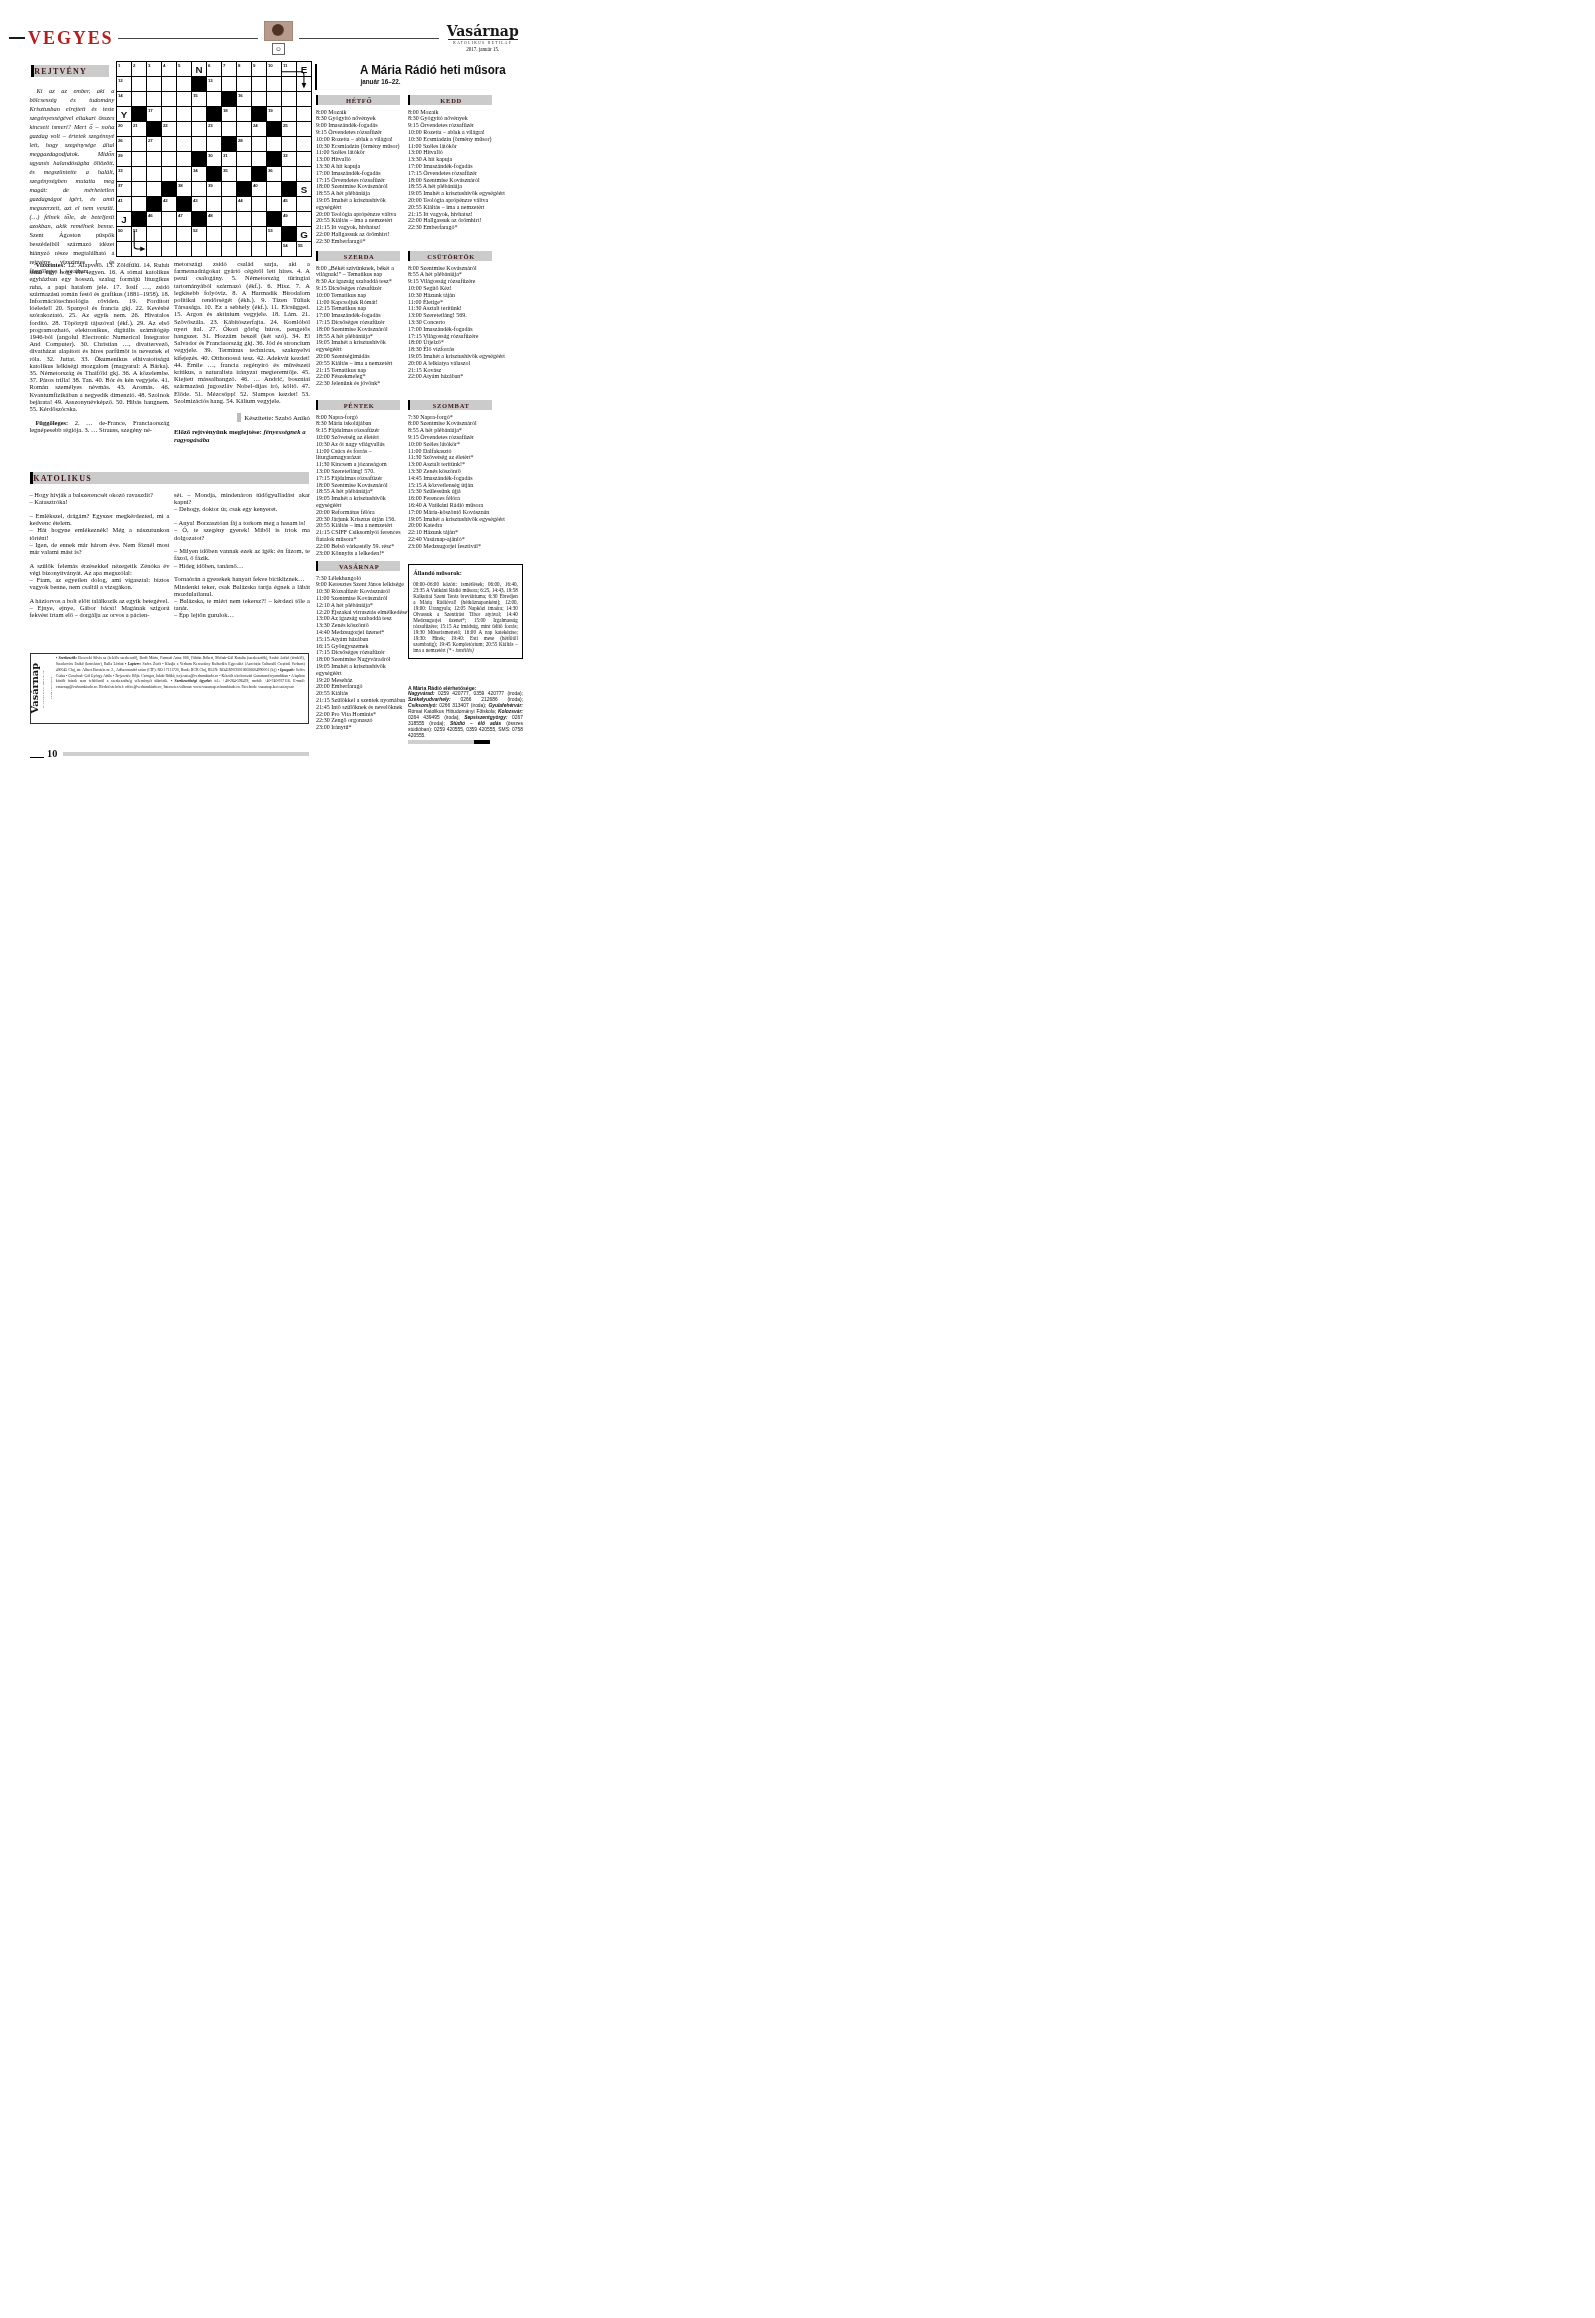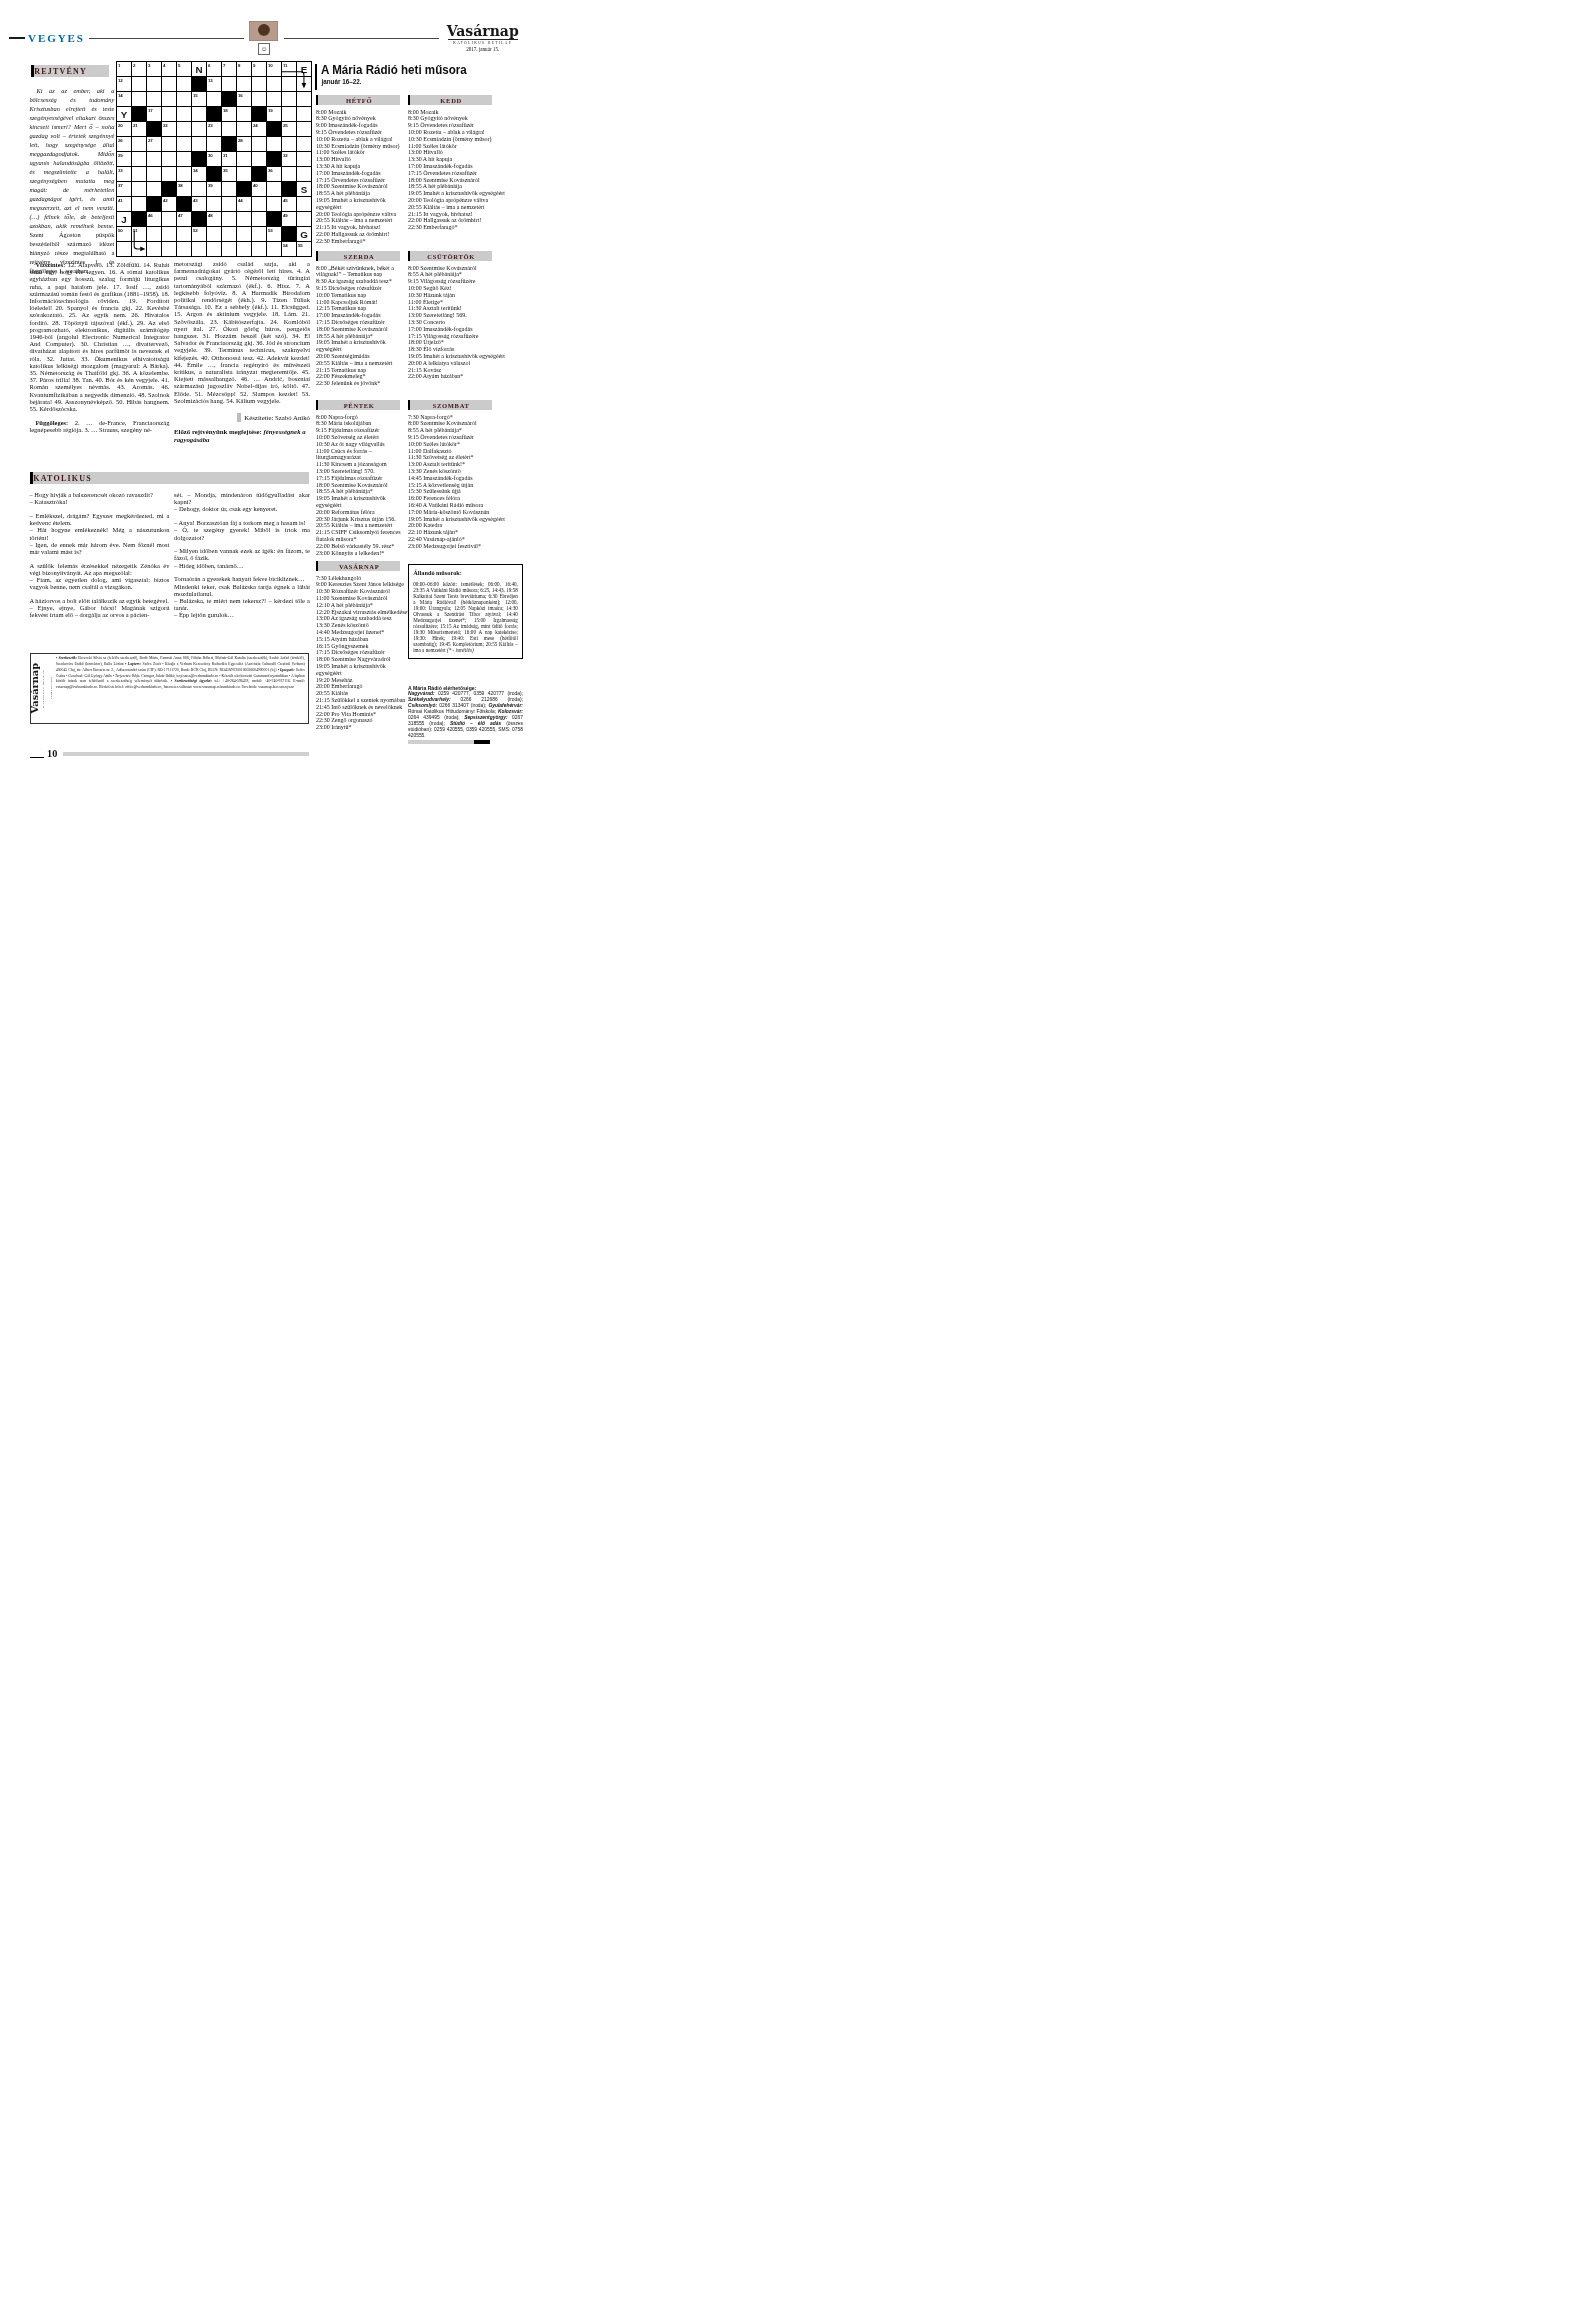--- a/index.html
+++ b/index.html
@@ -5,21 +5,21 @@
 <style>
   html,body{margin:0;padding:0;background:#ffffff;}
   body{width:532px;height:773px;position:relative;font-family:"Liberation Serif","DejaVu Serif",serif;color:#121212;overflow:hidden;}
   .abs{position:absolute;}
   .b{font-weight:bold;}
   .i{font-style:italic;}
   .bi{font-weight:bold;font-style:italic;}
   
   #header{left:9.3px;top:18px;right:9.8px;height:40px;display:flex;align-items:center;}
   .hdr-dash{width:16px;height:1.4px;background:#1a1a1a;margin-right:2.8px;}
-  #vegyes-title{font-size:11px;font-weight:bold;letter-spacing:1.9px;color:#0369a1;}
+  #vegyes-title{font-size:18px;font-weight:bold;letter-spacing:1.9px;color:#b91c1c;}
   .hdr-line{flex:1;border-top:0.7px solid #444;margin:0 4.7px;}
   #ornament{width:31px;text-align:center;}
   #ornament .art{width:29px;height:20.6px;margin:0 auto;background:#b79c8d;position:relative;box-shadow:0 0 0 0.5px #8d7466 inset;}
   #ornament .art .blob{position:absolute;left:8.4px;top:2.8px;width:12px;height:12px;border-radius:50%;background:radial-gradient(circle at 45% 45%, #4e3322 0 55%, #6b4a33 70%, #a5887a 100%);}
   #ornament .face{width:10.3px;height:10.3px;margin:1.4px auto 0;border:0.5px solid #666;font-size:6.5px;line-height:9.8px;color:#333;background:#fff;}
   #logo{width:79px;text-align:center;}
   #logo .wordmark{font-family:"DejaVu Serif","Liberation Serif",serif;font-weight:bold;font-size:14px;line-height:1.02;color:#171717;}
   #logo .rule{border-top:0.5px solid #222;margin:1.4px 4.7px 0.9px;}
   #logo .sub{font-size:3.5px;letter-spacing:1.4px;color:#222;}
   #logo .date{font-size:5.1px;margin-top:1.4px;color:#111;}
@@ -44,21 +44,21 @@
   #credit-row{display:flex;justify-content:flex-end;align-items:center;gap:3.3px;margin-top:9px;}
   #credit-row .gbar{width:4.2px;height:9px;background:#bdbdbd;}
   #credit-row .t{font-size:6.8px;}
   #solution{margin-top:6px;font-size:6.8px;line-height:8px;text-align:left;}
   
   #humor-bar{left:30px;top:472px;width:279px;}
   #humor-col1{left:29.4px;top:491px;width:140px;font-size:6.5px;line-height:7.2px;text-align:justify;}
   #humor-col2{left:174px;top:491px;width:136px;font-size:6.5px;line-height:7.2px;text-align:justify;}
   .joke{margin:0 0 6.5px 0;white-space:pre-line;}
   
-  #radio-head{left:315px;top:64px;display:flex;}
+  #radio-head{left:315px;top:64px;display:flex;gap:39px;}
   #radio-head .bbar{width:2.3px;background:#000;height:26px;margin-right:4.2px;}
   #radio-title{font-family:"Liberation Sans",sans-serif;font-weight:bold;font-size:12.6px;line-height:1.0;color:#0d0d0d;transform:scaleX(.92);transform-origin:left;white-space:nowrap;}
   #radio-sub{font-family:"Liberation Sans",sans-serif;font-weight:bold;font-size:6.3px;margin-top:1.9px;}
   .day{position:absolute;}
   .day .day-bar{display:flex;height:10.3px;width:84px;}
   .day .day-bar .bbar{width:2.3px;background:#000;}
   .day .day-bar .gray{flex:1;background:#cbcbcb;display:flex;align-items:center;justify-content:center;}
   .day .day-bar .t{font-weight:bold;font-size:6.5px;letter-spacing:0.7px;color:#421616;}
   .programs{margin-top:3.3px;font-size:6px;line-height:6.8px;}
   

